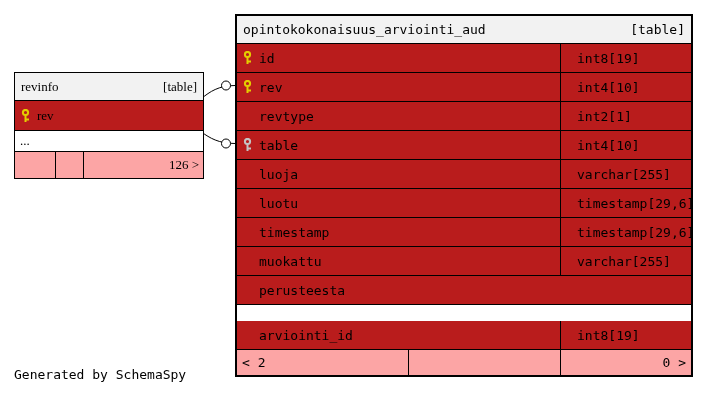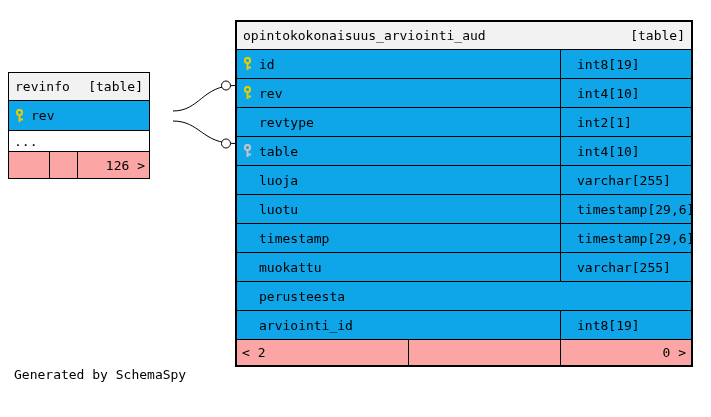--- a/index.html
+++ b/index.html
@@ -12,35 +12,35 @@
     font-size: 13px;
     color: #000;
     overflow: hidden;
   }
 
   .table-box {
     position: absolute;
     background: #fff;
     border: 2px solid #000;
   }
-  #main-table { left: 235px; top: 20px; width: 458px; }
-  #revinfo-table { left: 8px; top: 72px; width: 142px; border-width: 1px; }
+  #main-table { left: 235px; top: 14px; width: 458px; }
+  #revinfo-table { left: 14px; top: 72px; width: 190px; border-width: 1px; font-family: Liberation Serif, serif; }
 
   .tbl-header {
     display: flex;
     justify-content: space-between;
     align-items: center;
     background: #f2f2f2;
     border-bottom: 1px solid #000;
     height: 28px;
     padding: 0 6px;
     white-space: nowrap;
   }
 
-  .row { display: flex; height: 29px; border-bottom: 1px solid #000; background: #0ea5e9; }
+  .row { display: flex; height: 29px; border-bottom: 1px solid #000; background: #b91c1c; }
   #revinfo-table .row { height: 30px; }
   .cell { display: flex; align-items: center; white-space: nowrap; overflow: hidden; }
   .cell.name { width: 323px; padding-left: 5px; }
   #revinfo-table .cell.name { width: 100%; }
   .cell.type { flex: 1; border-left: 1px solid #000; padding-left: 16px; }
 
   .key-slot { display: inline-flex; width: 17px; justify-content: flex-start; align-items: center; }
   .key-slot svg { display: block; }
   .pk { color: #e3cf00; }
   .fk { color: #c4c4c4; }
@@ -159,21 +159,21 @@
     <div class="cell type">varchar[255]</div>
   </div>
 
   <div class="row">
     <div class="cell name">
       <span class="key-slot"></span>
       <span>perusteesta</span>
     </div>
   </div>
 
-  <div class="row" style="border-bottom:1px solid #000;">
+  <div class="row" style="border-bottom:1px solid #000;margin-top:16px;">
     <div class="cell name">
       <span class="key-slot"></span>
       <span>arviointi_id</span>
     </div>
     <div class="cell type">int8[19]</div>
   </div>
 
   <div class="tbl-footer">
     <div class="f1">&lt; 2</div>
     <div class="f2"></div>

